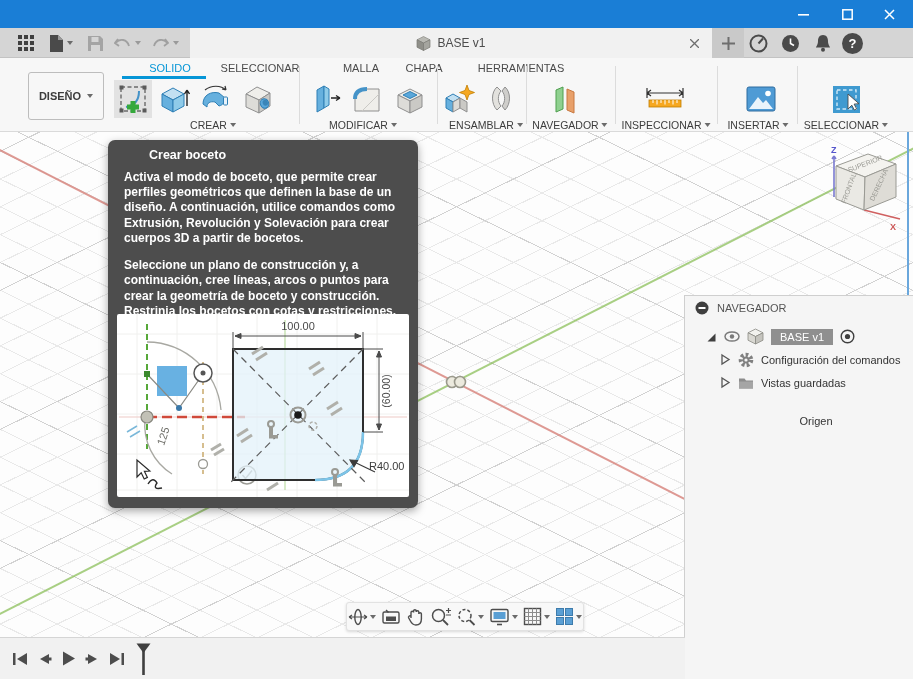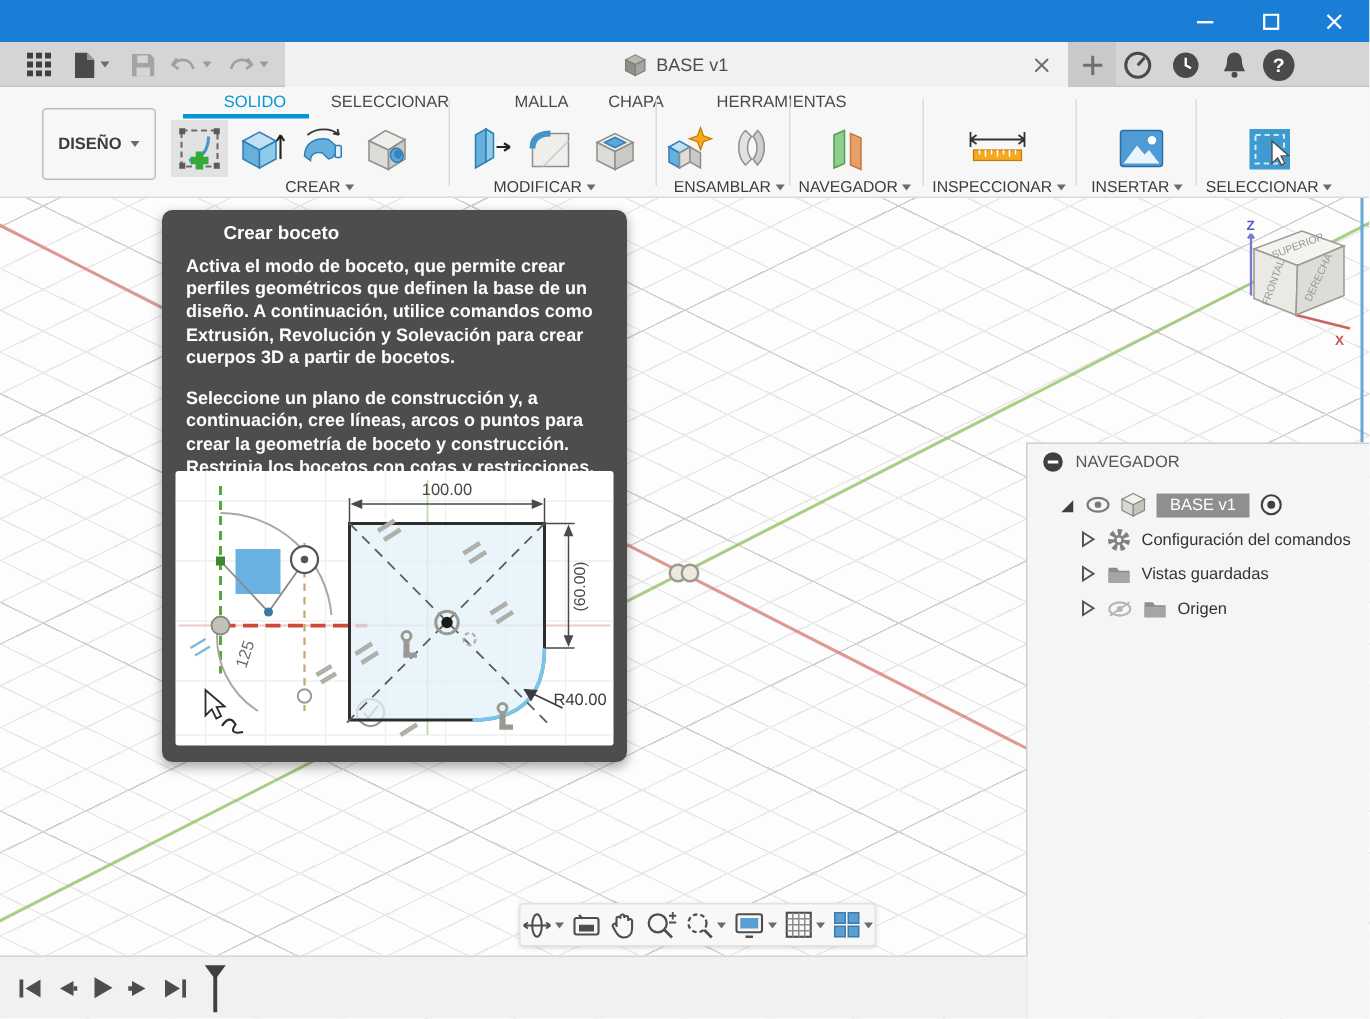--- a/index.html
+++ b/index.html
@@ -479,21 +479,21 @@
   <div class="navrow" style="padding-left:34px;">
     <svg width="12" height="13">
         <polygon points="3,2 10,6.5 3,11" fill="none" stroke="#555" stroke-width="1.3"></polygon>
       </svg>
     <svg width="16" height="14">
         <path d="M1,2.5 h5.5 l1.5,2 h7 v8 h-14 z" fill="#8c8c8c"></path>
         <path d="M1,5.5 h14 v7 h-14 z" fill="#a5a5a5"></path>
       </svg>
     <span>Vistas guardadas</span>
   </div>
-  <div class="navrow" style="padding-left:34px;">
+  <div class="navrow" style="padding-left:34px;flex-direction:column;">
     <svg width="12" height="13">
         <polygon points="3,2 10,6.5 3,11" fill="none" stroke="#555" stroke-width="1.3"></polygon>
       </svg>
     <svg width="17" height="12">
         <ellipse cx="8.5" cy="6" rx="7" ry="4.4" fill="none" stroke="#b5b5b5" stroke-width="1.4"></ellipse>
         <circle cx="8.5" cy="6" r="2" fill="#b5b5b5"></circle>
         <path d="M2,10.5 L15,1.5" stroke="#b5b5b5" stroke-width="1.4"></path>
       </svg>
     <svg width="16" height="14">
         <path d="M1,2.5 h5.5 l1.5,2 h7 v8 h-14 z" fill="#8c8c8c"></path>

